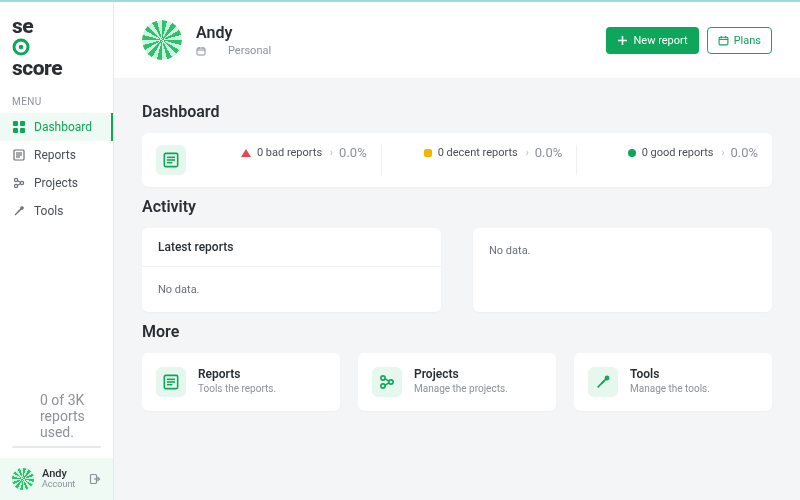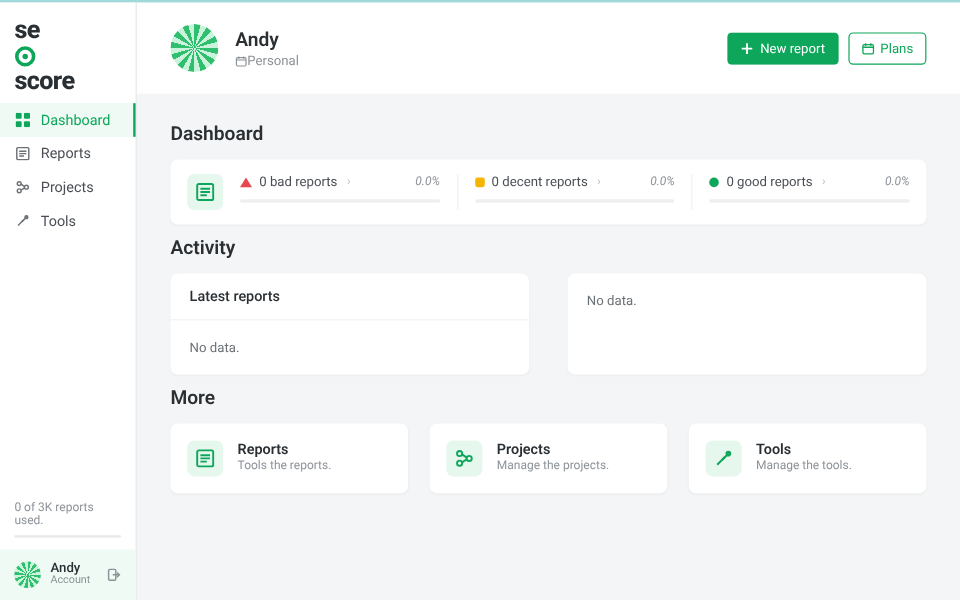--- a/index.html
+++ b/index.html
@@ -9,53 +9,53 @@
   .logo { padding: 12px 12px 6px 12px; font-weight: 800; font-size: 21px; letter-spacing: -0.5px; }
   .logo .se { color: #2a2f33; }
   .logo .o { color: #0ea65a; position: relative; }
   .logo .score { color: #2a2f33; }
   .menu-label { font-size: 10px; color: #8c9298; padding: 10px 12px 6px 12px; letter-spacing: 0.4px; }
   .menu { list-style: none; }
   .menu li { display: flex; align-items: center; gap: 8px; padding: 7px 12px; font-size: 12px; color: #4a4f55; cursor: pointer; }
   .menu li.active { background: #eefaf3; color: #0ea65a; border-right: 2px solid #0ea65a; }
   .menu li .mi { width: 14px; height: 14px; display: inline-flex; align-items: center; justify-content: center; color: inherit; }
   .spacer { flex: 1; }
-  .usage { font-size: 10px; color: #8c9298; padding: 6px 12px 0 12px; }
+  .usage { font-size: 14px; color: #8c9298; padding: 6px 12px 0 12px; margin-left: 28px; }
   .usage-bar { height: 2px; background: #e6e8ea; margin: 6px 12px 10px 12px; border-radius: 2px; }
   .account { background: #eefaf3; padding: 10px 12px; display: flex; align-items: center; gap: 8px; }
   .avatar-mini { width: 22px; height: 22px; border-radius: 50%; background: radial-gradient(circle at 50% 50%, #2fbf6f 30%, #c9f3db 31%); position: relative; }
   .avatar-pattern { width: 100%; height: 100%; border-radius: 50%; background:
       repeating-conic-gradient(#2fbf6f 0 15deg, #c9f3db 15deg 30deg); }
   .acc-text { display: flex; flex-direction: column; line-height: 1.1; }
   .acc-name { font-size: 11px; color: #2a2f33; font-weight: 500; }
   .acc-role { font-size: 9px; color: #8c9298; }
   .acc-arrow { margin-left: auto; color: #8c9298; }
 
   .main { flex: 1; display: flex; flex-direction: column; overflow-y: auto; }
   .header { background: #fff; padding: 18px 28px; display: flex; align-items: center; gap: 14px; }
   .avatar-big { width: 40px; height: 40px; border-radius: 50%; overflow: hidden; }
   .hdr-text { display: flex; flex-direction: column; gap: 2px; }
   .hdr-name { font-size: 16px; font-weight: 600; color: #2a2f33; }
-  .hdr-sub { font-size: 11px; color: #8c9298; display: flex; align-items: center; gap: 0; }
+  .hdr-sub { font-size: 11px; color: #8c9298; display: flex; align-items: center; gap: 22px; }
   .hdr-actions { margin-left: auto; display: flex; gap: 8px; }
   .btn { font-size: 11px; padding: 6px 10px; border-radius: 4px; cursor: pointer; display: inline-flex; align-items: center; gap: 5px; border: 1px solid transparent; }
   .btn-outline { border-color: #0ea65a; color: #0ea65a; background: #fff; }
   .btn-primary { background: #0ea65a; color: #fff; }
 
   .content { padding: 14px 28px 30px 28px; }
   .section-title { font-size: 16px; font-weight: 600; color: #2a2f33; margin: 10px 0 12px 0; }
 
   .overview-row { background: #fff; border-radius: 6px; padding: 12px 14px; display: flex; align-items: stretch; gap: 14px; box-shadow: 0 1px 2px rgba(0,0,0,0.03); }
   .ov-icon { width: 30px; height: 30px; border-radius: 6px; background: #e6f7ee; color: #0ea65a; display: flex; align-items: center; justify-content: center; flex-shrink: 0; }
   .ov-cells { flex: 1; display: flex; gap: 14px; }
-  .ov-cell { flex: 1; border-left: 1px solid #eef0f2; padding-left: 14px; display: flex; flex-direction: column; gap: 8px; }
+  .ov-cell { flex: 1; border-left: 1px solid #eef0f2; padding-left: 14px; display: flex; flex-direction: column; gap: 8px; align-items: flex-end; }
   .ov-cell:first-child { border-left: none; padding-left: 0; }
   .ov-top { display: flex; align-items: center; gap: 6px; font-size: 11px; color: #4a4f55; }
   .ov-top .chev { color: #b7bcc1; margin-left: 2px; font-size: 10px; }
-  .ov-pct { margin-left: auto; color: #8c9298; font-size: 10px; font-style: italic; }
+  .ov-pct { margin-left: auto; color: #8c9298; font-size: 13px; }
   .ov-bar { height: 3px; background: #edeff1; border-radius: 2px; }
   .dot { width: 0; height: 0; }
   .dot-red { border-left: 5px solid transparent; border-right: 5px solid transparent; border-bottom: 8px solid #e5484d; }
   .dot-yellow { width: 8px; height: 8px; background: #f5b400; border-radius: 2px; }
   .dot-green { width: 8px; height: 8px; background: #0ea65a; border-radius: 50%; }
 
   .activity-row { display: flex; gap: 32px; }
   .card { background: #fff; border-radius: 6px; flex: 1; box-shadow: 0 1px 2px rgba(0,0,0,0.03); }
   .card-hdr { padding: 12px 16px; font-size: 12px; font-weight: 500; color: #2a2f33; border-bottom: 1px solid #f0f2f3; }
   .card-body { padding: 16px; font-size: 11px; color: #6b7176; }
@@ -75,20 +75,21 @@
 <div class="app">
   <aside class="sidebar">
     <div class="logo">
       <span class="se">se</span><span class="o">
         <svg width="18" height="18" viewBox="0 0 18 18" style="vertical-align:-2px">
             <circle cx="9" cy="9" r="7" fill="none" stroke="#0ea65a" stroke-width="3"></circle>
             <circle cx="9" cy="9" r="2.3" fill="#0ea65a"></circle>
           </svg>
       </span><span class="score">score</span>
     </div>
+    <div class="menu-label">MENU</div>
     <ul class="menu">
       <li class="active">
         <span class="mi">
             <svg width="12" height="12" viewBox="0 0 12 12">
               <rect x="0" y="0" width="5" height="5" rx="1" fill="currentColor"></rect>
               <rect x="7" y="0" width="5" height="5" rx="1" fill="currentColor"></rect>
               <rect x="0" y="7" width="5" height="5" rx="1" fill="currentColor"></rect>
               <rect x="7" y="7" width="5" height="5" rx="1" fill="currentColor"></rect>
             </svg>
           </span>

